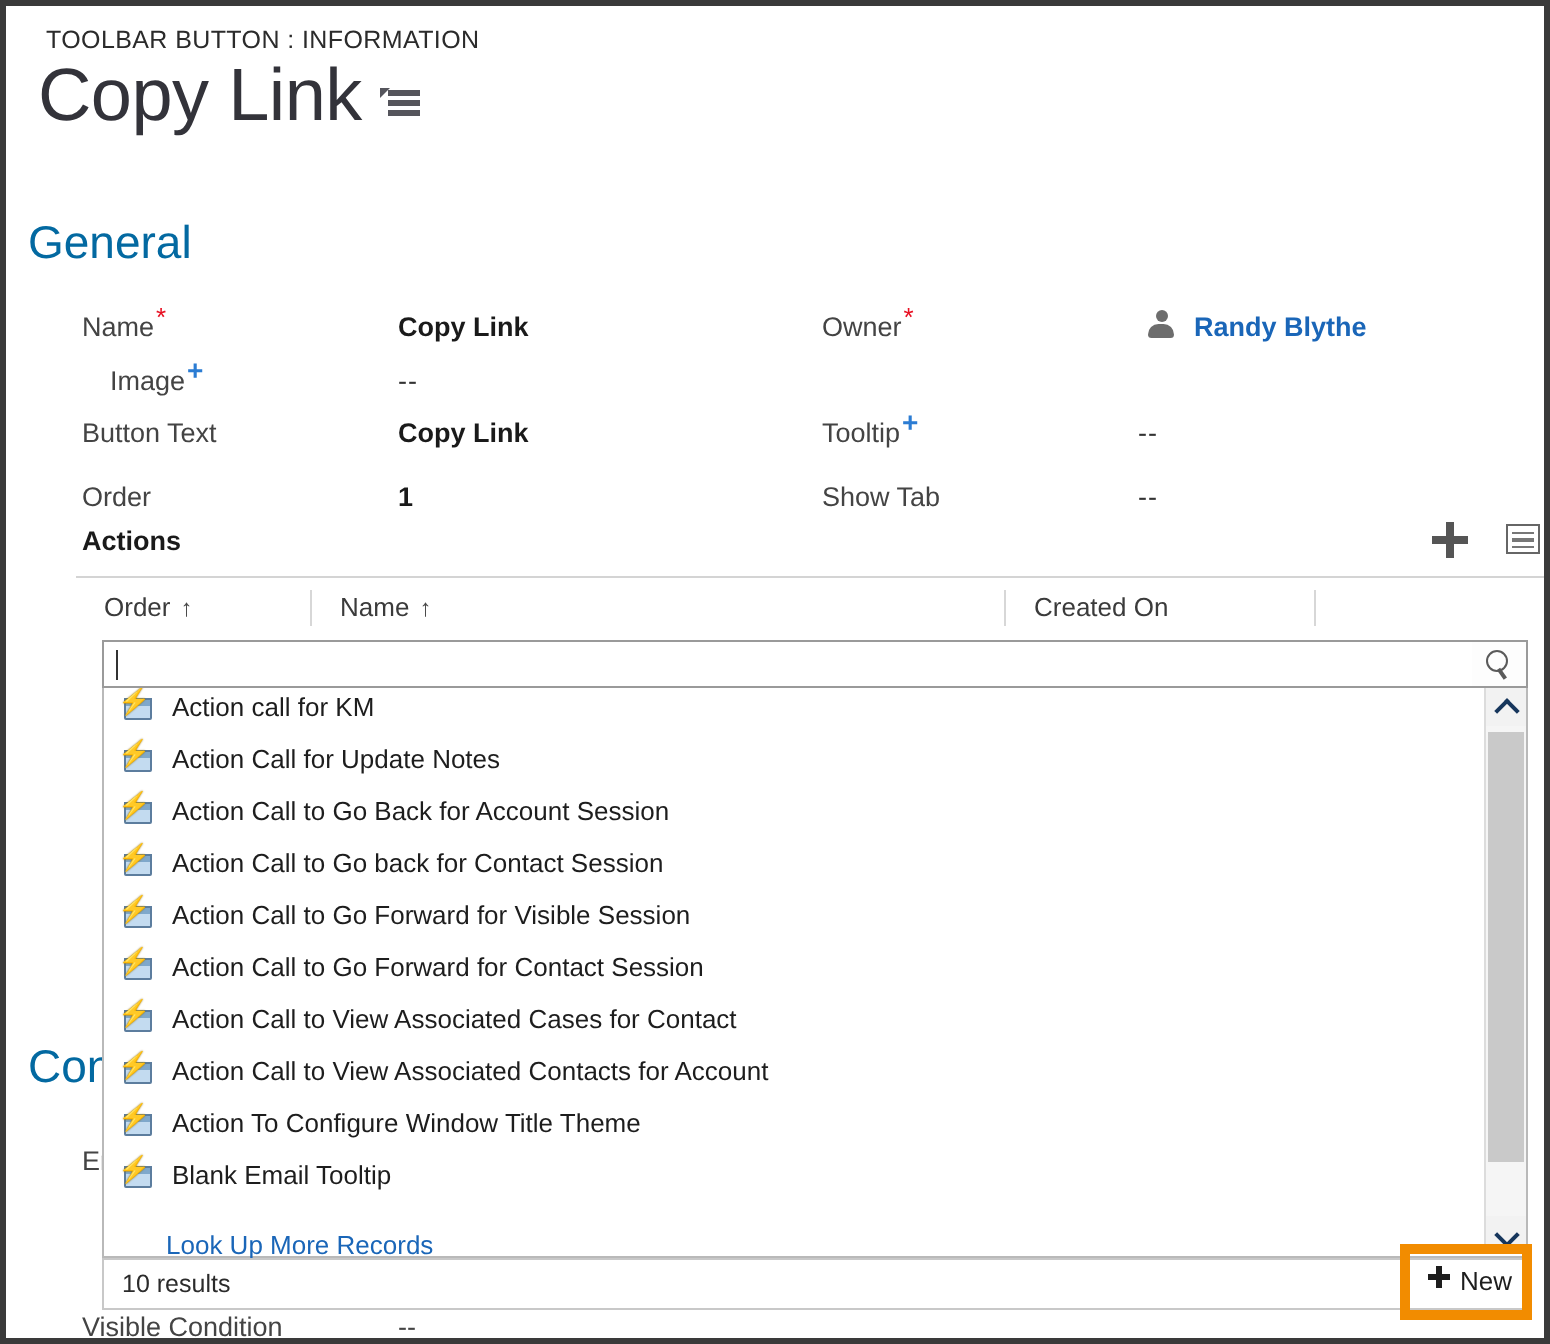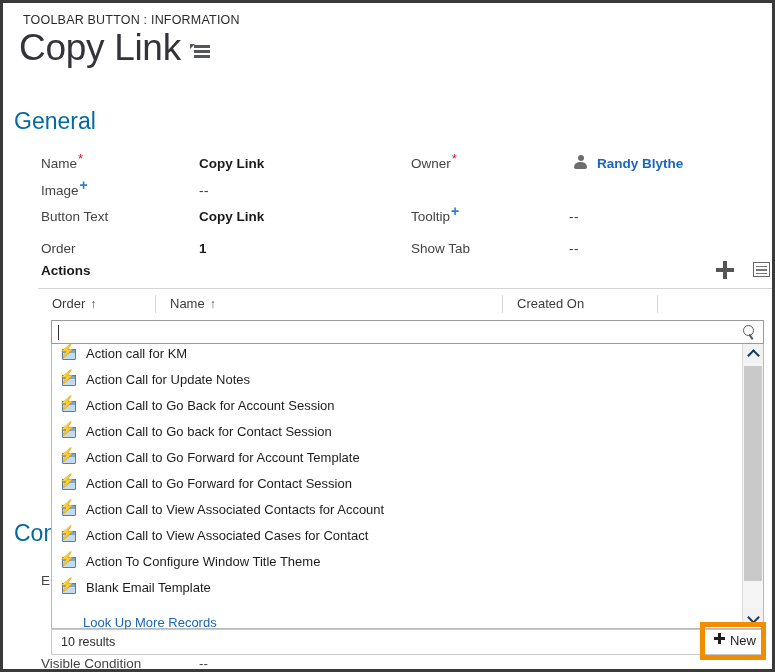--- a/index.html
+++ b/index.html
@@ -497,21 +497,21 @@
         <i class="l2"></i>
         <i class="l3"></i>
     </div>
   </div>
 
   <div class="section-head" id="sec-general">General</div>
 
   <div class="field-label" style="left:38px; top:153px;"><span>Name</span><span class="req">*</span></div>
   <div class="field-value" style="left:196px; top:153px;">Copy Link</div>
 
-  <div class="field-label" style="left:38px; top:180px;"><span>Image</span><span class="rec">+</span></div>
+  <div class="field-label" style="left:52px; top:180px;"><span>Image</span><span class="rec">+</span></div>
   <div class="field-value dim" style="left:196px; top:180px;">--</div>
 
   <div class="field-label" style="left:38px; top:206px;">Button Text</div>
   <div class="field-value" style="left:196px; top:206px;">Copy Link</div>
 
   <div class="field-label" style="left:38px; top:238px;">Order</div>
   <div class="field-value" style="left:196px; top:238px;">1</div>
 
   <div class="field-label" style="left:408px; top:153px;"><span>Owner</span><span class="req">*</span></div>
   <div class="owner-avatar">
@@ -591,61 +591,61 @@
             <span class="bolt"></span>
           </span>
           <span class="dd-label">Action Call to Go back for Contact Session</span>
         </div>
       <div class="dd-item">
           <span class="ac-icon">
             <span class="win"></span>
             <span class="winbar"></span>
             <span class="bolt"></span>
           </span>
-          <span class="dd-label">Action Call to Go Forward for Account Template</span>
+          <span class="dd-label">Action Call to Go Forward for Visible Session</span>
         </div>
       <div class="dd-item">
           <span class="ac-icon">
             <span class="win"></span>
             <span class="winbar"></span>
             <span class="bolt"></span>
           </span>
           <span class="dd-label">Action Call to Go Forward for Contact Session</span>
         </div>
       <div class="dd-item">
           <span class="ac-icon">
             <span class="win"></span>
             <span class="winbar"></span>
             <span class="bolt"></span>
           </span>
+          <span class="dd-label">Action Call to View Associated Cases for Contact</span>
+        </div>
+      <div class="dd-item">
+          <span class="ac-icon">
+            <span class="win"></span>
+            <span class="winbar"></span>
+            <span class="bolt"></span>
+          </span>
           <span class="dd-label">Action Call to View Associated Contacts for Account</span>
         </div>
       <div class="dd-item">
           <span class="ac-icon">
             <span class="win"></span>
             <span class="winbar"></span>
             <span class="bolt"></span>
           </span>
-          <span class="dd-label">Action Call to View Associated Cases for Contact</span>
-        </div>
-      <div class="dd-item">
-          <span class="ac-icon">
-            <span class="win"></span>
-            <span class="winbar"></span>
-            <span class="bolt"></span>
-          </span>
           <span class="dd-label">Action To Configure Window Title Theme</span>
         </div>
       <div class="dd-item">
           <span class="ac-icon">
             <span class="win"></span>
             <span class="winbar"></span>
             <span class="bolt"></span>
           </span>
-          <span class="dd-label">Blank Email Template</span>
+          <span class="dd-label">Blank Email Tooltip</span>
         </div>
     </div>
 
     <div class="dd-scroll">
       <div class="arrow up">
           <span class="chev"></span>
         </div>
       <div class="dd-thumb"></div>
       <div class="arrow down">
           <span class="chev"></span>

